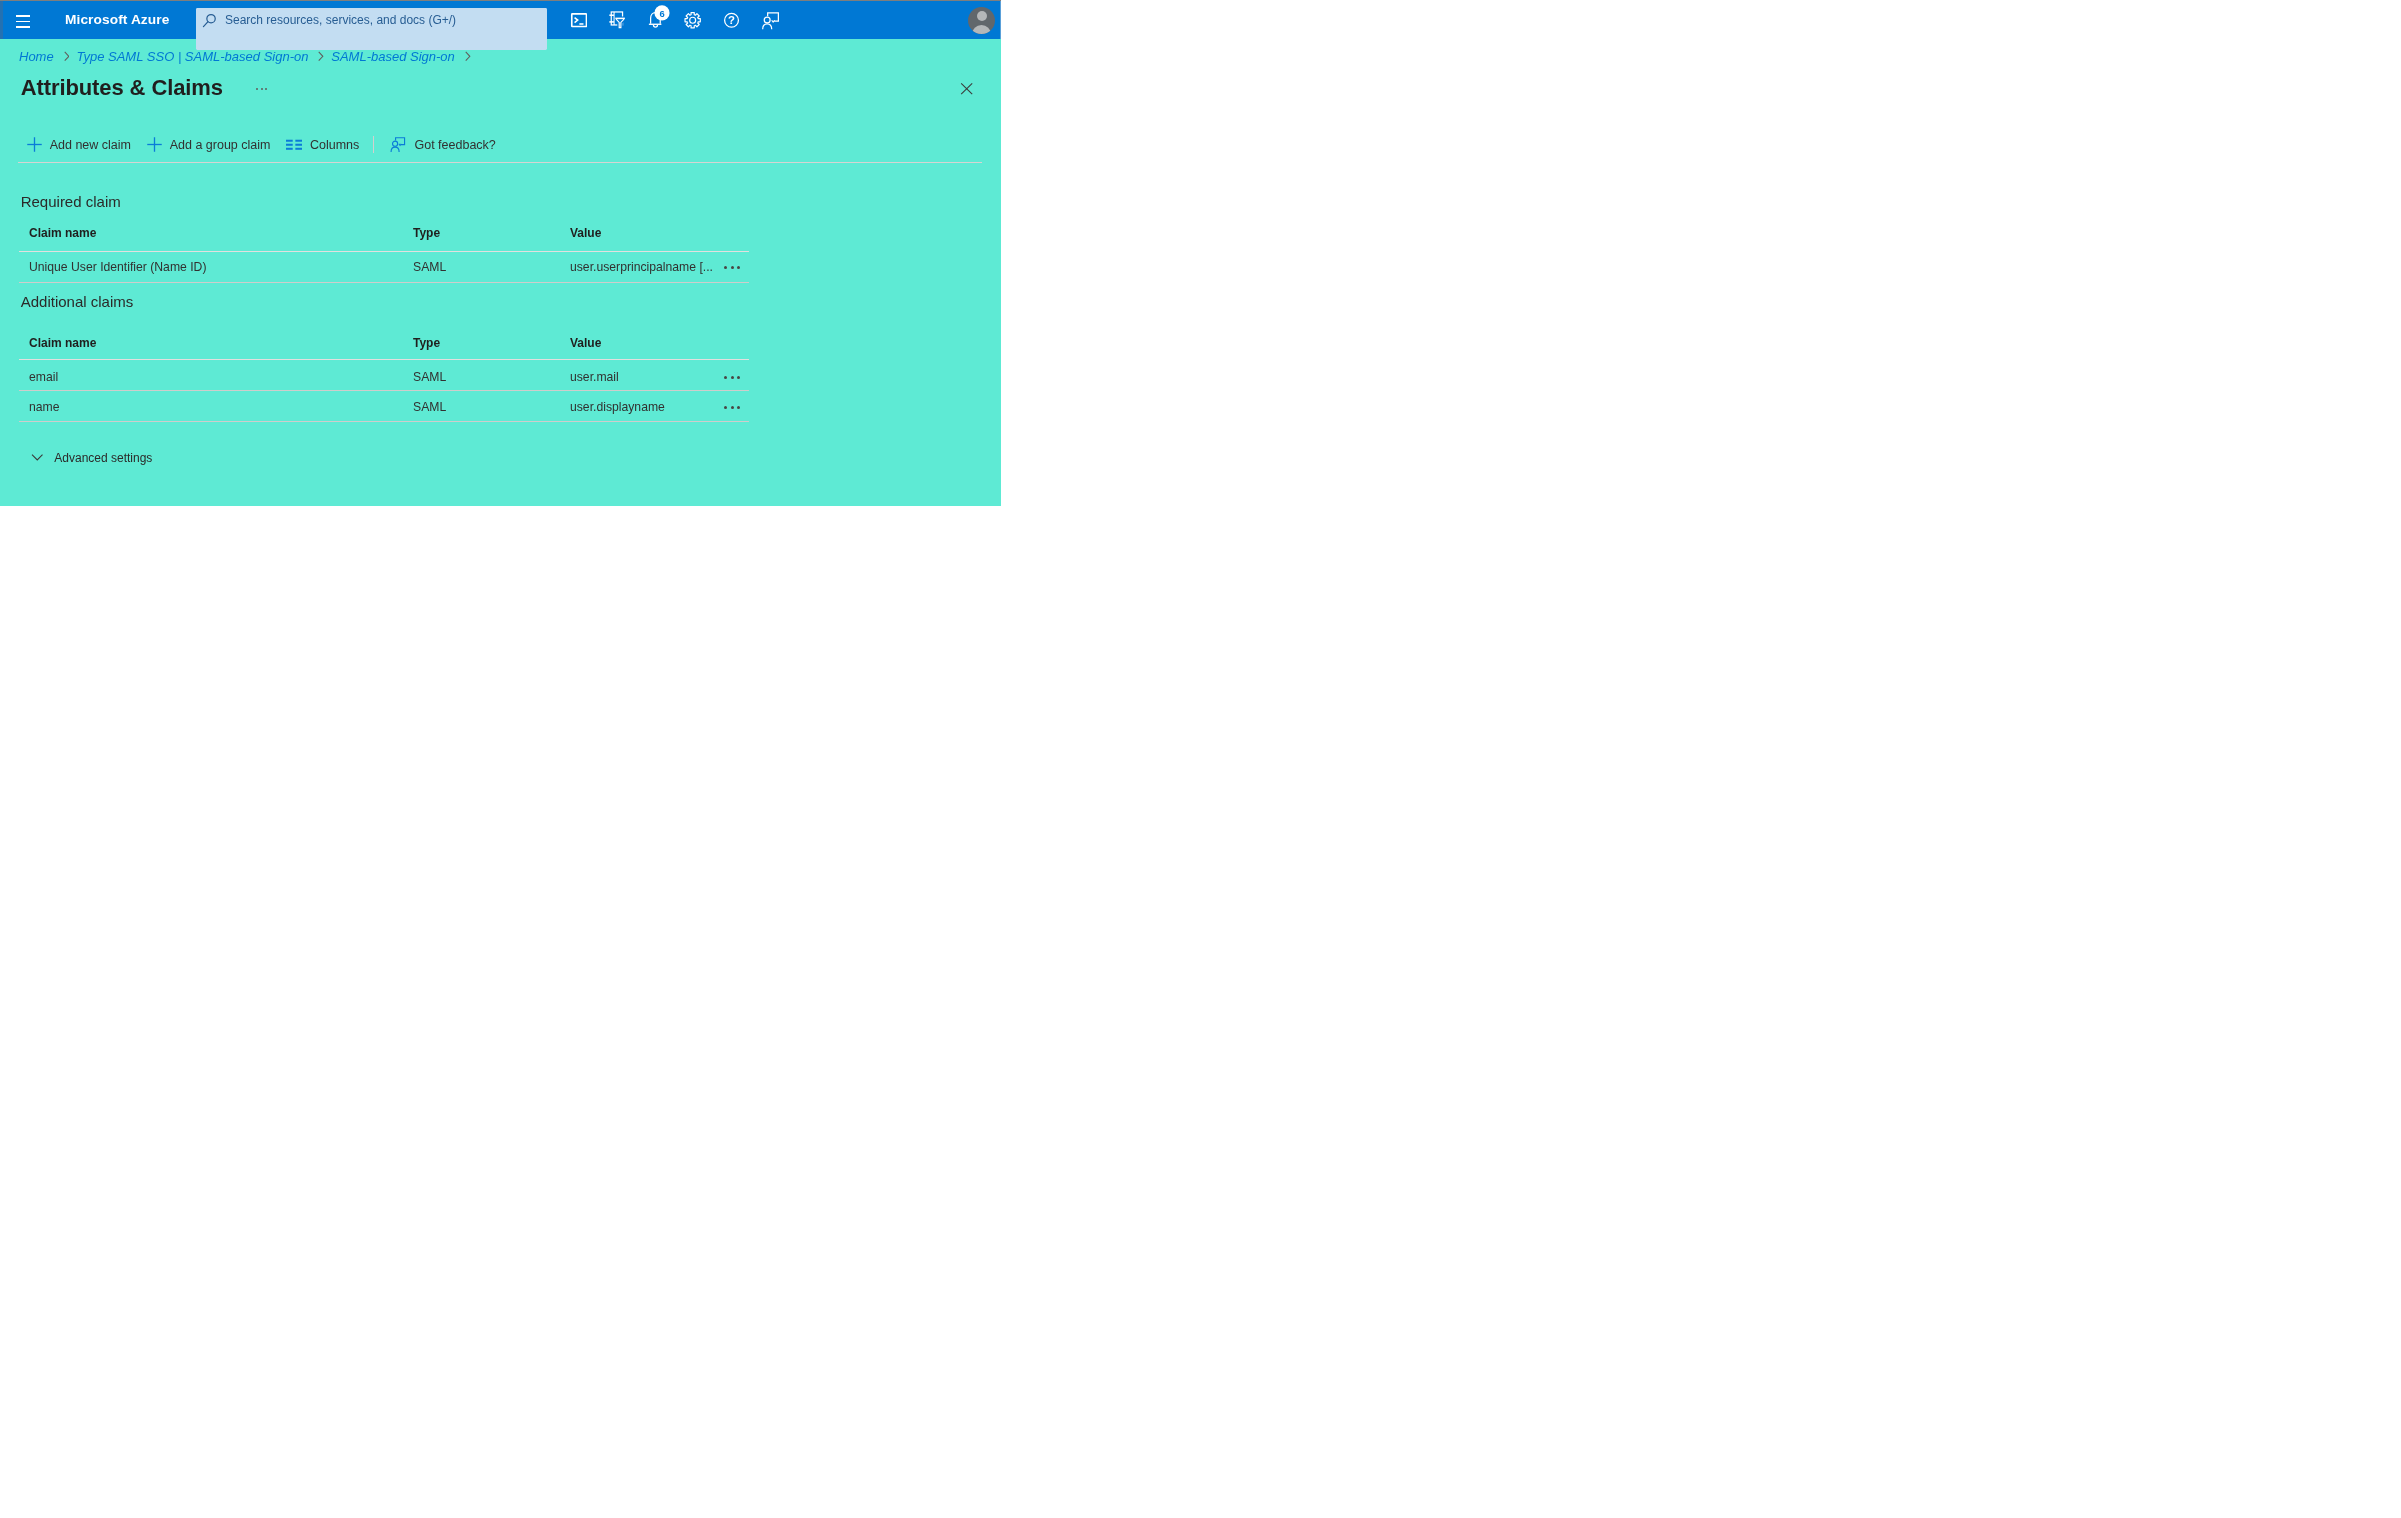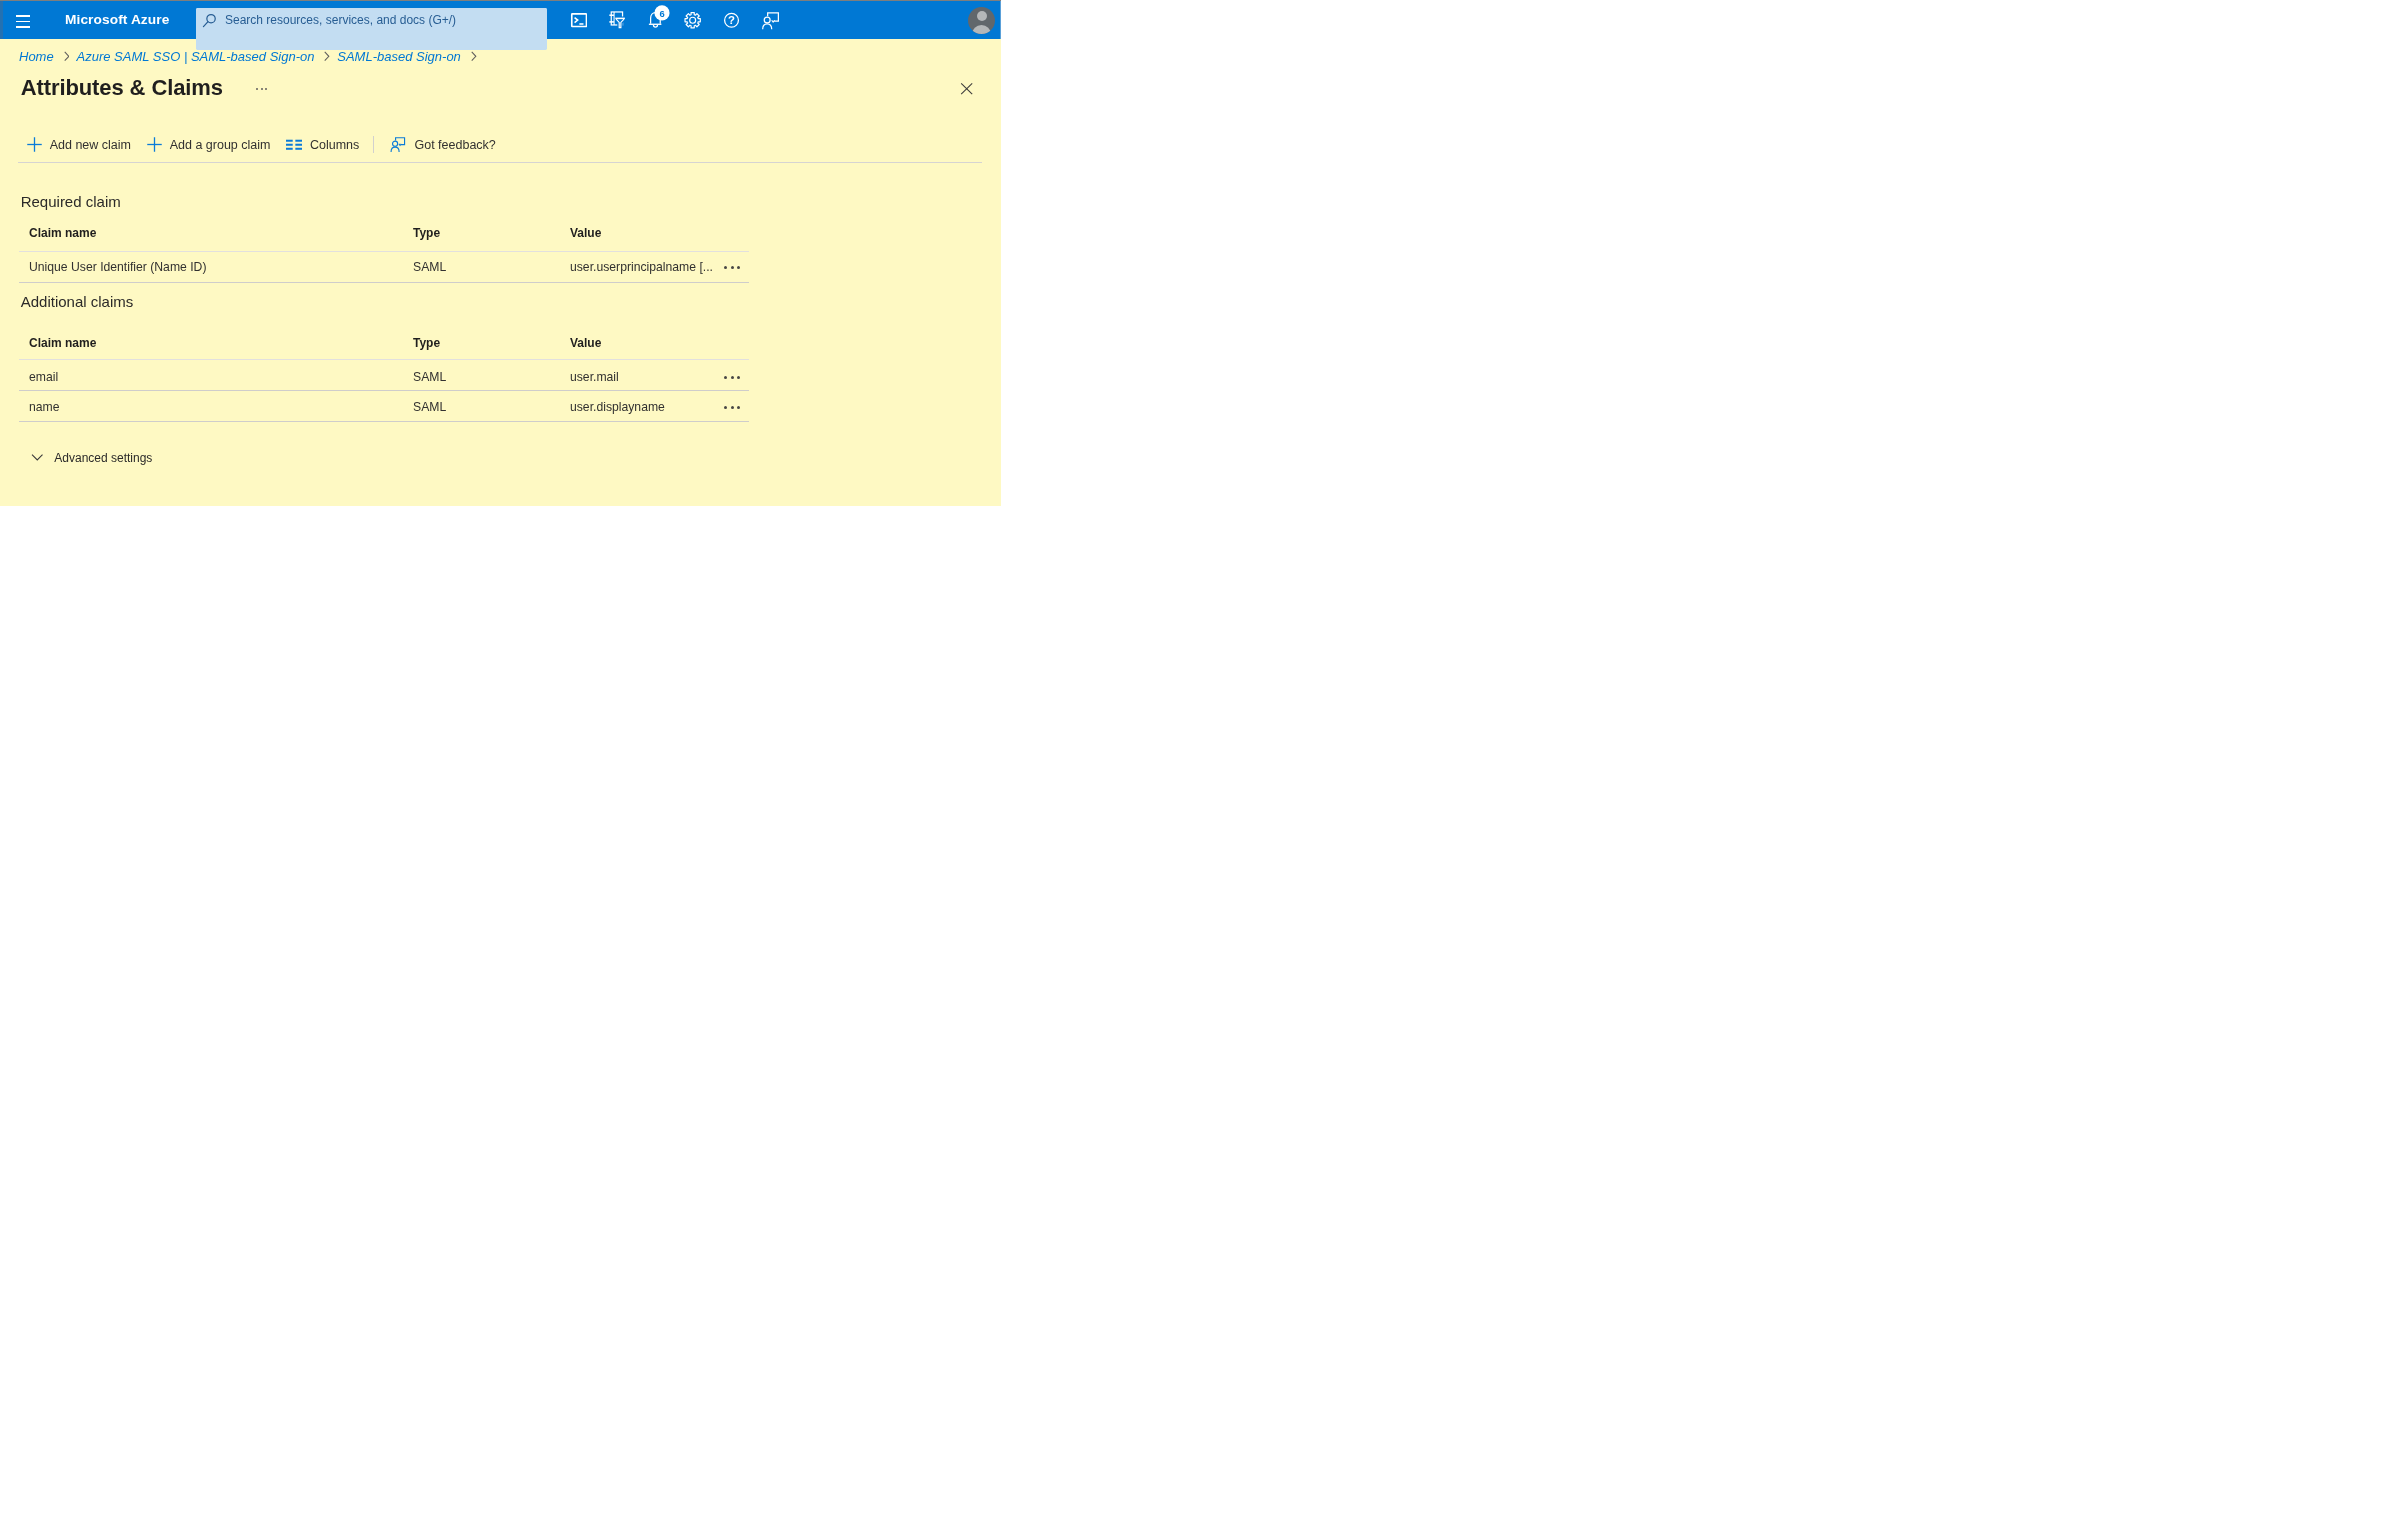--- a/index.html
+++ b/index.html
@@ -1,17 +1,17 @@
 <!DOCTYPE html>
 <html style="font-size:7.7px"><head>
 <meta charset="utf-8">
 <style>
   * { margin:0; padding:0; box-sizing:border-box; }
   html,body { width:1001px; height:506px; background:#ffffff; font-family:"Liberation Sans", sans-serif; overflow:hidden; }
-  .screen { position:relative; width:1001px; height:506px; background:#fef9c3;padding-left:36px; }
+  .screen { position:relative; width:1001px; height:506px; background:#5eead4;padding-left:36px; }
 
   
   .top-line { position:absolute; left:0; top:0; width:1001px; height:1px; background:#7e7e7e; }
 
   
   .topbar { position:absolute; left:0; top:1px; width:1001px; height:38px; background:#0078d4; }
   .topbar-left-edge { position:absolute; left:0; top:0; width:2.9px; height:38px; background:#2471b2; }
   .topbar-right-edge { position:absolute; right:0; top:0; width:1px; height:38px; background:#5aa0d9; }
 
   .hamburger { position:absolute; left:16px; top:14px; width:14px; height:13px; cursor:pointer; }
@@ -160,21 +160,21 @@
     </div>
   </header>
 
   <nav class="breadcrumb">
     <a class="crumb">Home</a>
     <span class="crumb-sep">
         <svg width="5.8" height="10.6" viewBox="0 0 12 22">
           <path d="M 1.5 2 L 10 11 L 1.5 20" fill="none" stroke="#605e5c" stroke-width="2.2"></path>
         </svg>
       </span>
-    <a class="crumb">Azure SAML SSO | SAML-based Sign-on</a>
+    <a class="crumb">Type SAML SSO | SAML-based Sign-on</a>
     <span class="crumb-sep">
         <svg width="5.8" height="10.6" viewBox="0 0 12 22">
           <path d="M 1.5 2 L 10 11 L 1.5 20" fill="none" stroke="#605e5c" stroke-width="2.2"></path>
         </svg>
       </span>
     <a class="crumb">SAML-based Sign-on</a>
     <span class="crumb-sep">
         <svg width="5.8" height="10.6" viewBox="0 0 12 22">
           <path d="M 1.5 2 L 10 11 L 1.5 20" fill="none" stroke="#605e5c" stroke-width="2.2"></path>
         </svg>

